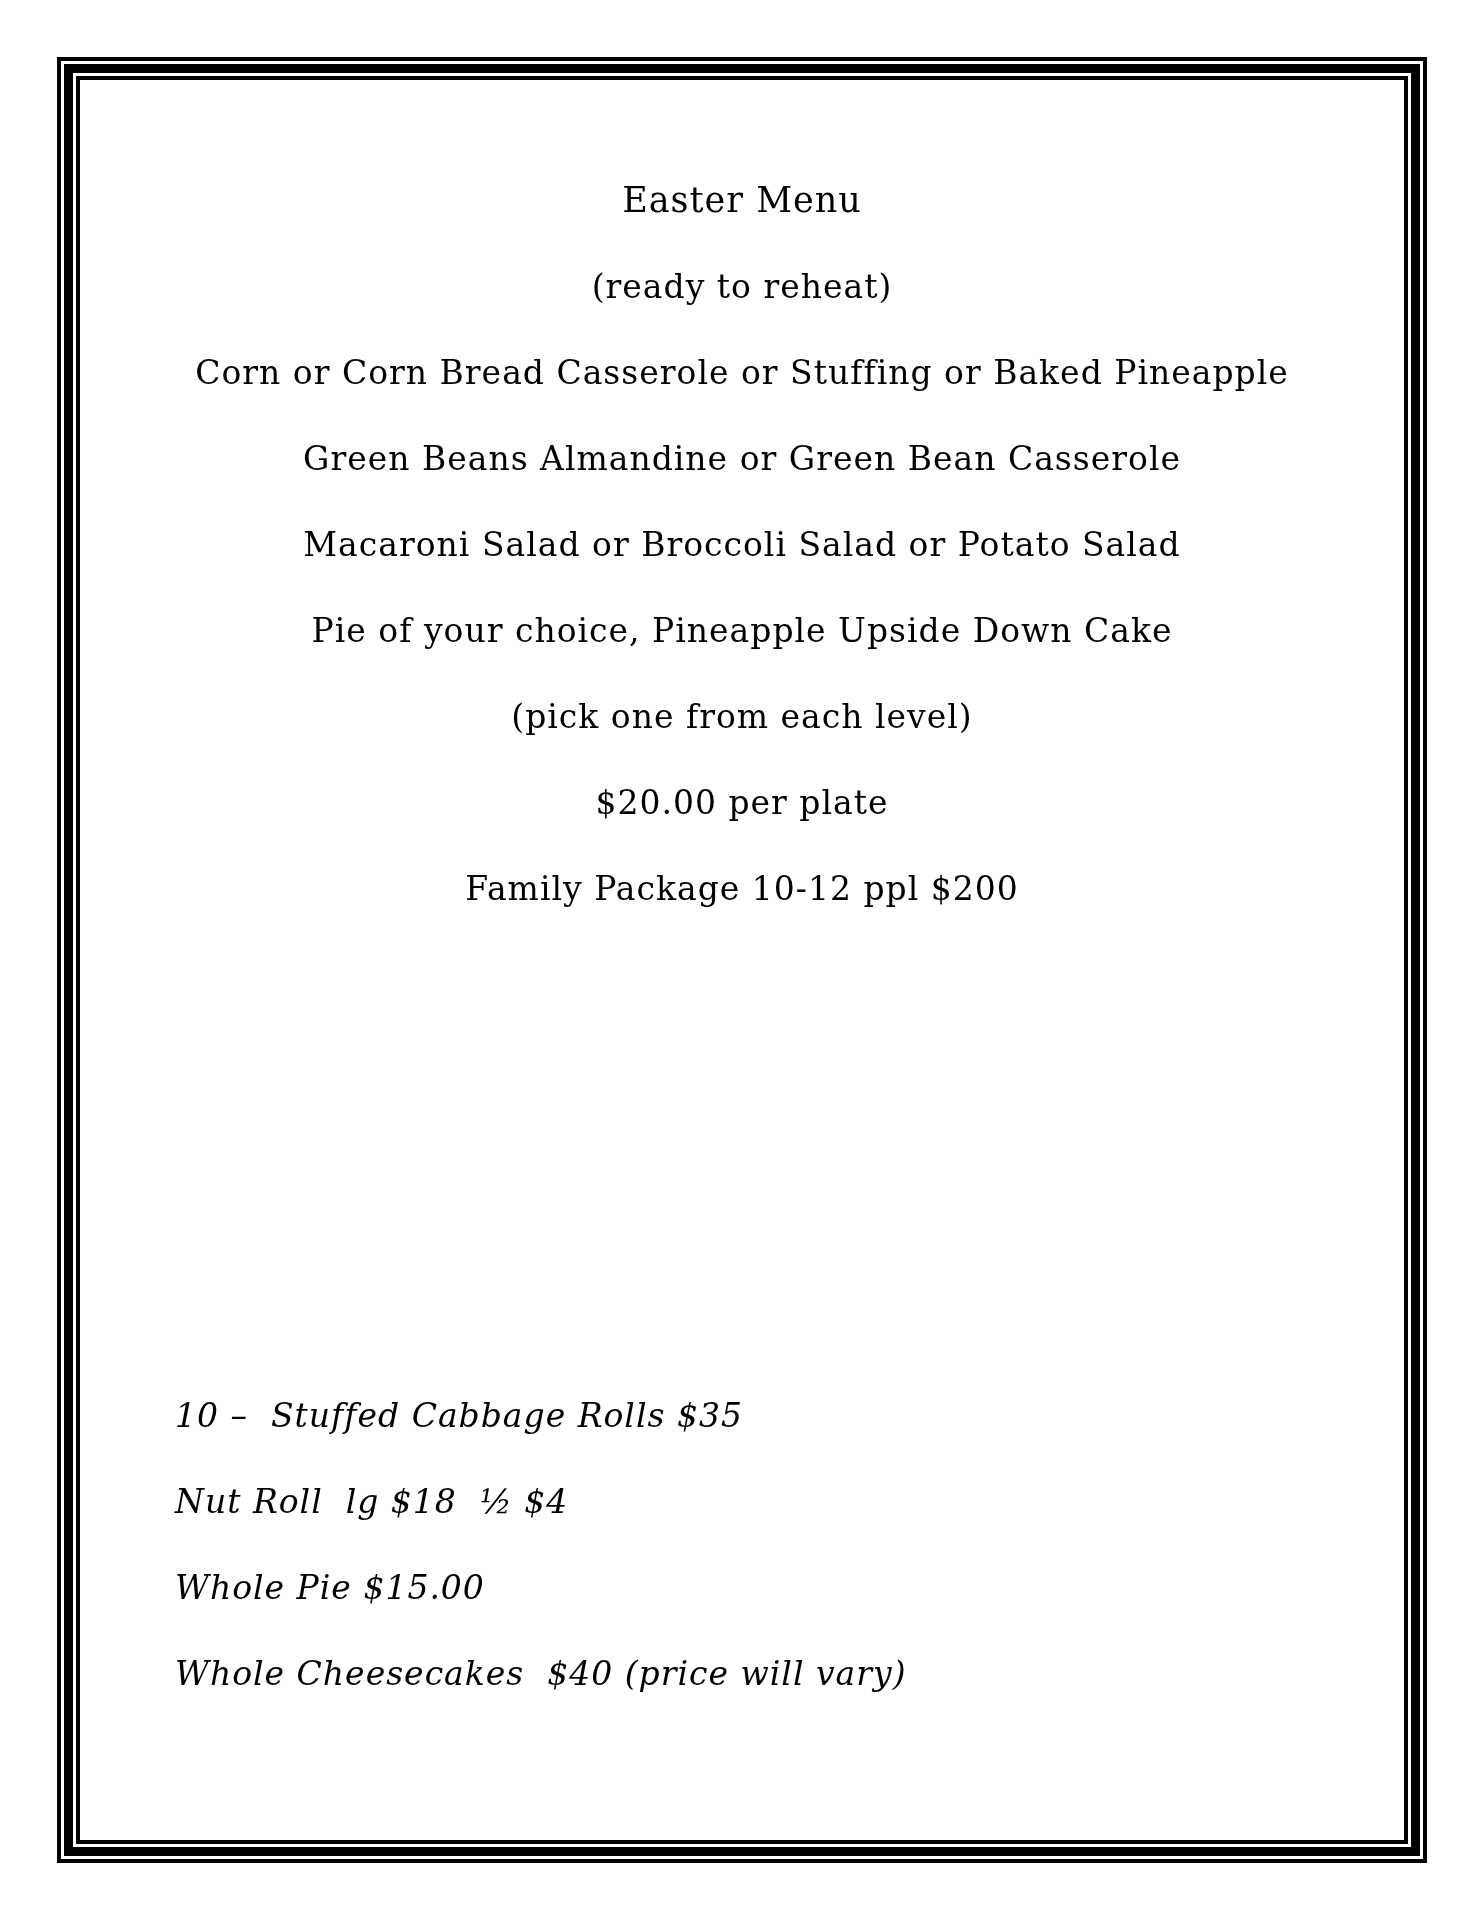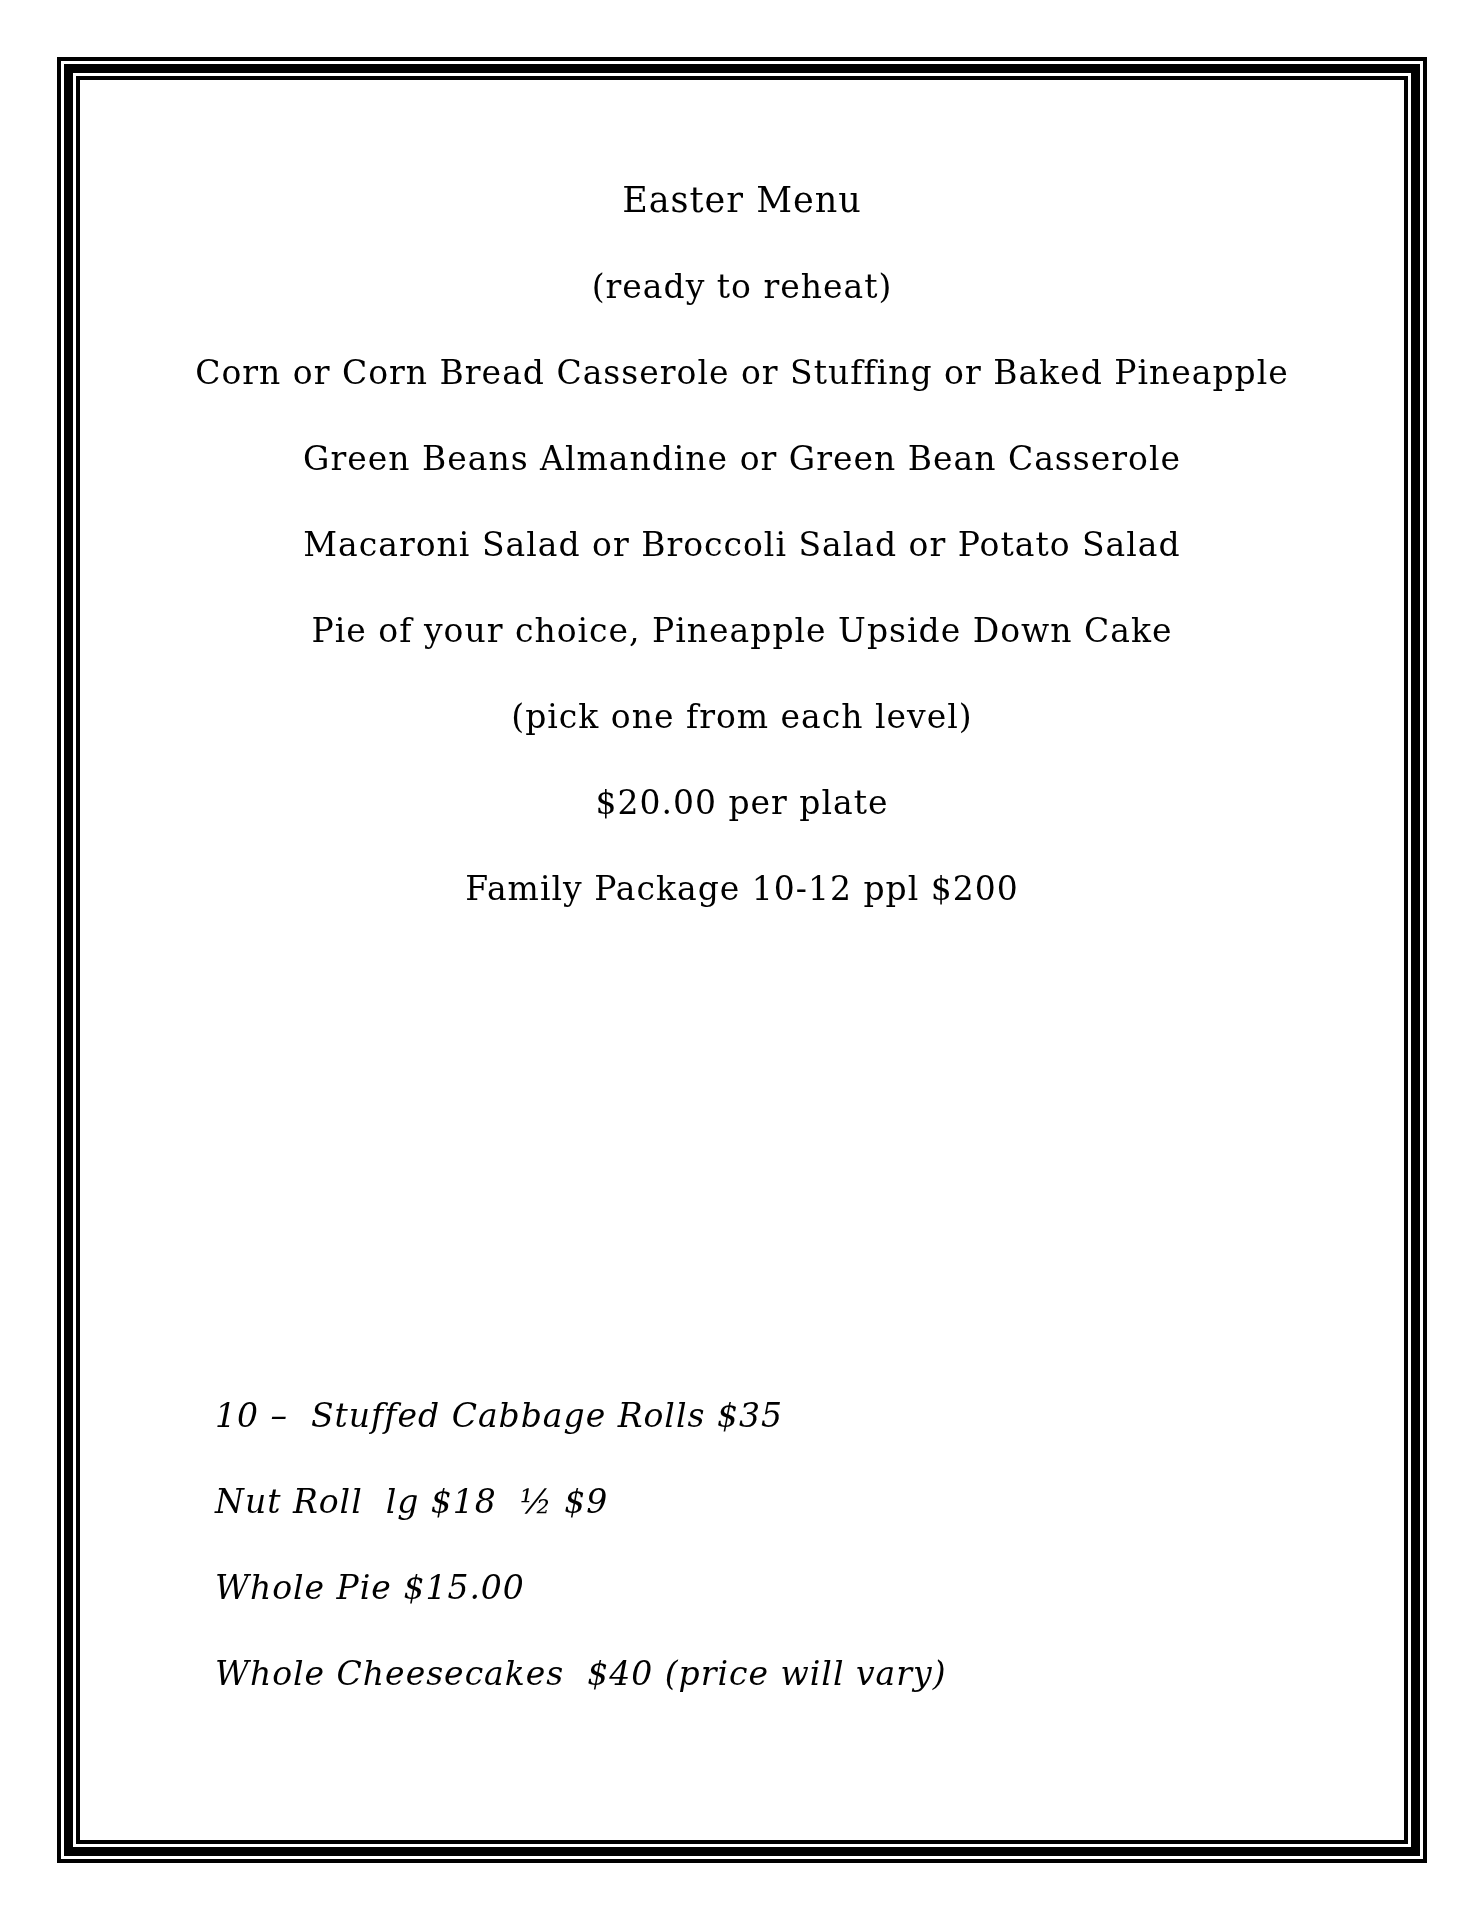--- a/index.html
+++ b/index.html
@@ -63,21 +63,20 @@
     left: 175px;
     right: 100px;
     top: 1372px;
     text-align: left;
     font-style: italic;
     font-size: 33px;
     letter-spacing: 1px;
   }
   .extras .line {
     justify-content: flex-start;
-    margin-left: 40px;
   }
 </style>
 </head>
 <body>
 
 <div class="frame-outer">
   <div class="frame-mid">
     <div class="frame-inner"></div>
   </div>
 </div>
@@ -94,16 +93,16 @@
   <div class="line">Pie of your choice, Pineapple Upside Down Cake</div>
 
   <div class="line">(pick one from each level)</div>
 
   <div class="line">$20.00 per plate</div>
   <div class="line">Family Package 10-12 ppl $200</div>
 </div>
 
 <div class="extras">
   <div class="line">10 –  Stuffed Cabbage Rolls $35</div>
-  <div class="line">Nut Roll  lg $18  ½ $9</div>
+  <div class="line">Nut Roll  lg $18  ½ $4</div>
   <div class="line">Whole Pie $15.00</div>
   <div class="line">Whole Cheesecakes  $40 (price will vary)</div>
 </div>
 
 </body></html>

